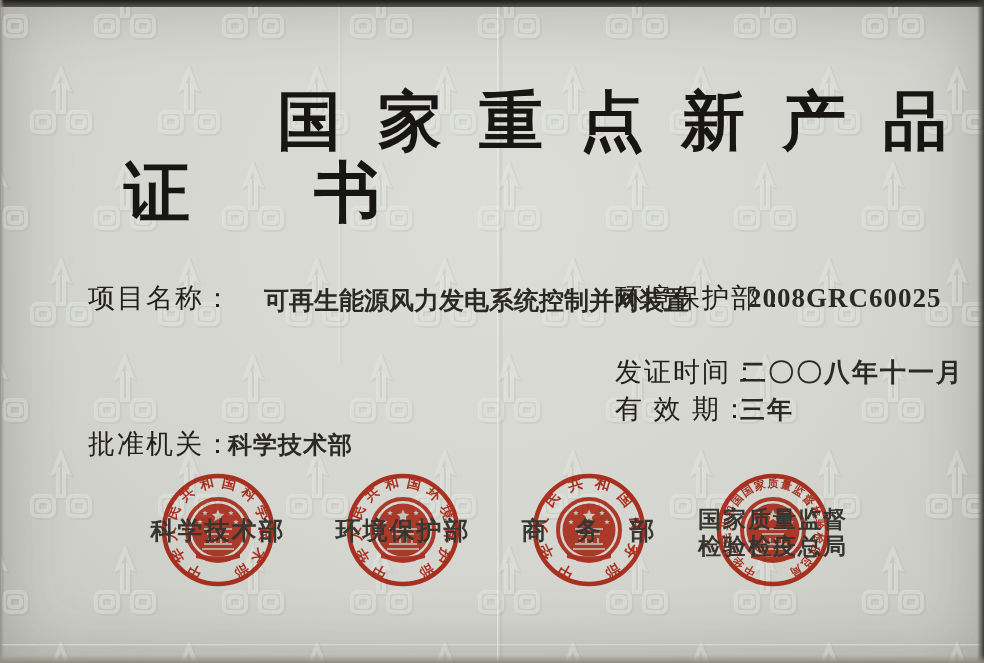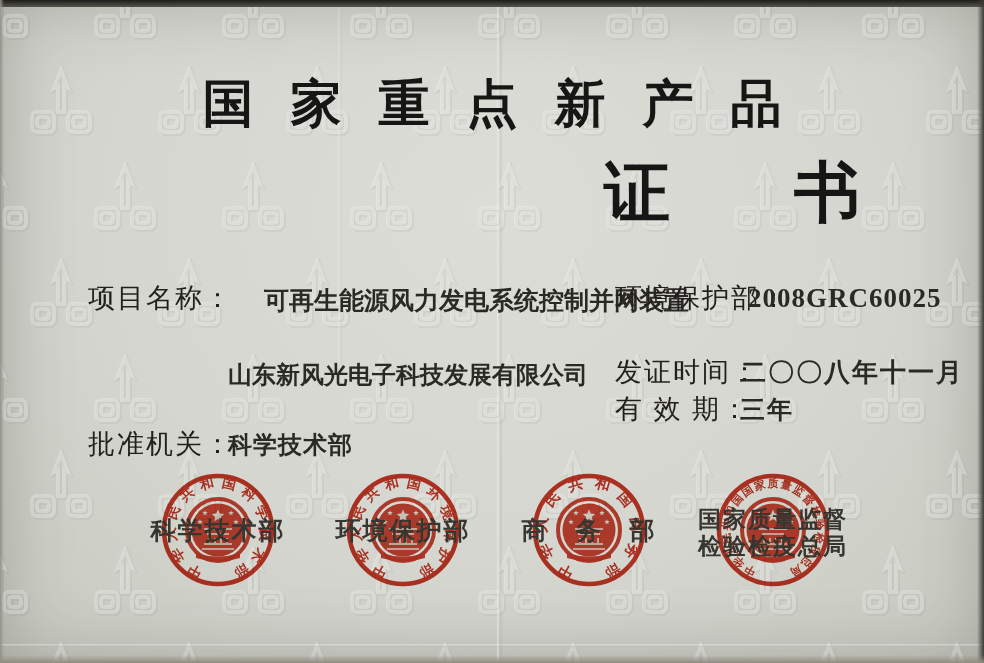--- a/index.html
+++ b/index.html
@@ -22,26 +22,26 @@
   .crease-left{left:338px;top:0;width:4px;height:55%;
     background:linear-gradient(90deg,rgba(255,255,255,.25),rgba(90,90,80,.07));}
   .crease-bottom{left:0;top:644px;width:100%;height:3px;
     background:linear-gradient(rgba(255,255,255,.4),rgba(90,90,80,.08));}
   
   #watermark{position:absolute;inset:0;z-index:0;pointer-events:none;overflow:hidden;}
   .wm-cell{position:absolute;}
   
   .txt{position:absolute;z-index:2;color:#1d1c1a;white-space:nowrap;}
   .title1{
-    left:0;top:70px;width:100%;text-align:center;
-    font-family:"Liberation Serif", serif;font-weight:bold;font-size:51px;
+    left:0;top:78px;width:100%;text-align:right;
+    font-family:"Liberation Serif", serif;font-weight:bold;font-size:64px;
     letter-spacing:37px;padding-left:37px;box-sizing:border-box;color:#171614;
   }
   .title2{
-    left:0;top:148px;width:100%;text-align:right;
+    left:0;top:148px;width:100%;text-align:left;
     font-family:"Liberation Serif", serif;font-weight:bold;font-size:66px;
     letter-spacing:124px;padding-left:124px;box-sizing:border-box;color:#171614;
   }
   .lbl{font-weight:normal;font-size:27px;color:#221f1c;letter-spacing:2px;}
   .val-serif{font-family:"Liberation Serif", serif;font-weight:bold;color:#2b2926;}
   .val-sans{font-weight:bold;color:#2b2926;}
   .seal{position:absolute;z-index:3;mix-blend-mode:multiply;}
   .seal svg{overflow:visible;display:block;}
 </style>
 </head>
@@ -1081,21 +1081,20 @@
   <div class="crease crease-bottom"></div>
 
   <div class="txt title1">国家重点新产品</div>
   <div class="txt title2">证书</div>
 
   <div class="txt lbl" style="left:88px;top:280px;">项目名称：</div>
   <div class="txt val-serif" style="left:228px;top:284px;font-size:25px;margin-left:36px;">可再生能源风力发电系统控制并网装置</div>
   <div class="txt lbl" style="left:615px;top:280px;">环境保护部：</div>
   <div class="txt val-serif" style="left:748px;top:283px;font-size:27px;letter-spacing:1px;">2008GRC60025</div>
 
-  <div class="txt val-serif" style="left:228px;top:359px;font-size:24px;">山东新风光电子科技发展有限公司</div>
   <div class="txt val-sans" style="left:740px;top:355px;font-size:26px;letter-spacing:2px;">二〇〇八年十一月</div>
   <div class="txt lbl" style="left:615px;top:354px;">发证时间：</div>
 
   <div class="txt lbl" style="left:615px;top:391px;">有 效 期：</div>
   <div class="txt val-sans" style="left:740px;top:393px;font-size:25px;letter-spacing:2px;">三年</div>
 
   <div class="txt lbl" style="left:88px;top:426px;">批准机关：</div>
   <div class="txt val-sans" style="left:228px;top:429px;font-size:24px;letter-spacing:1px;">科学技术部</div>
 
   <div id="seals">

